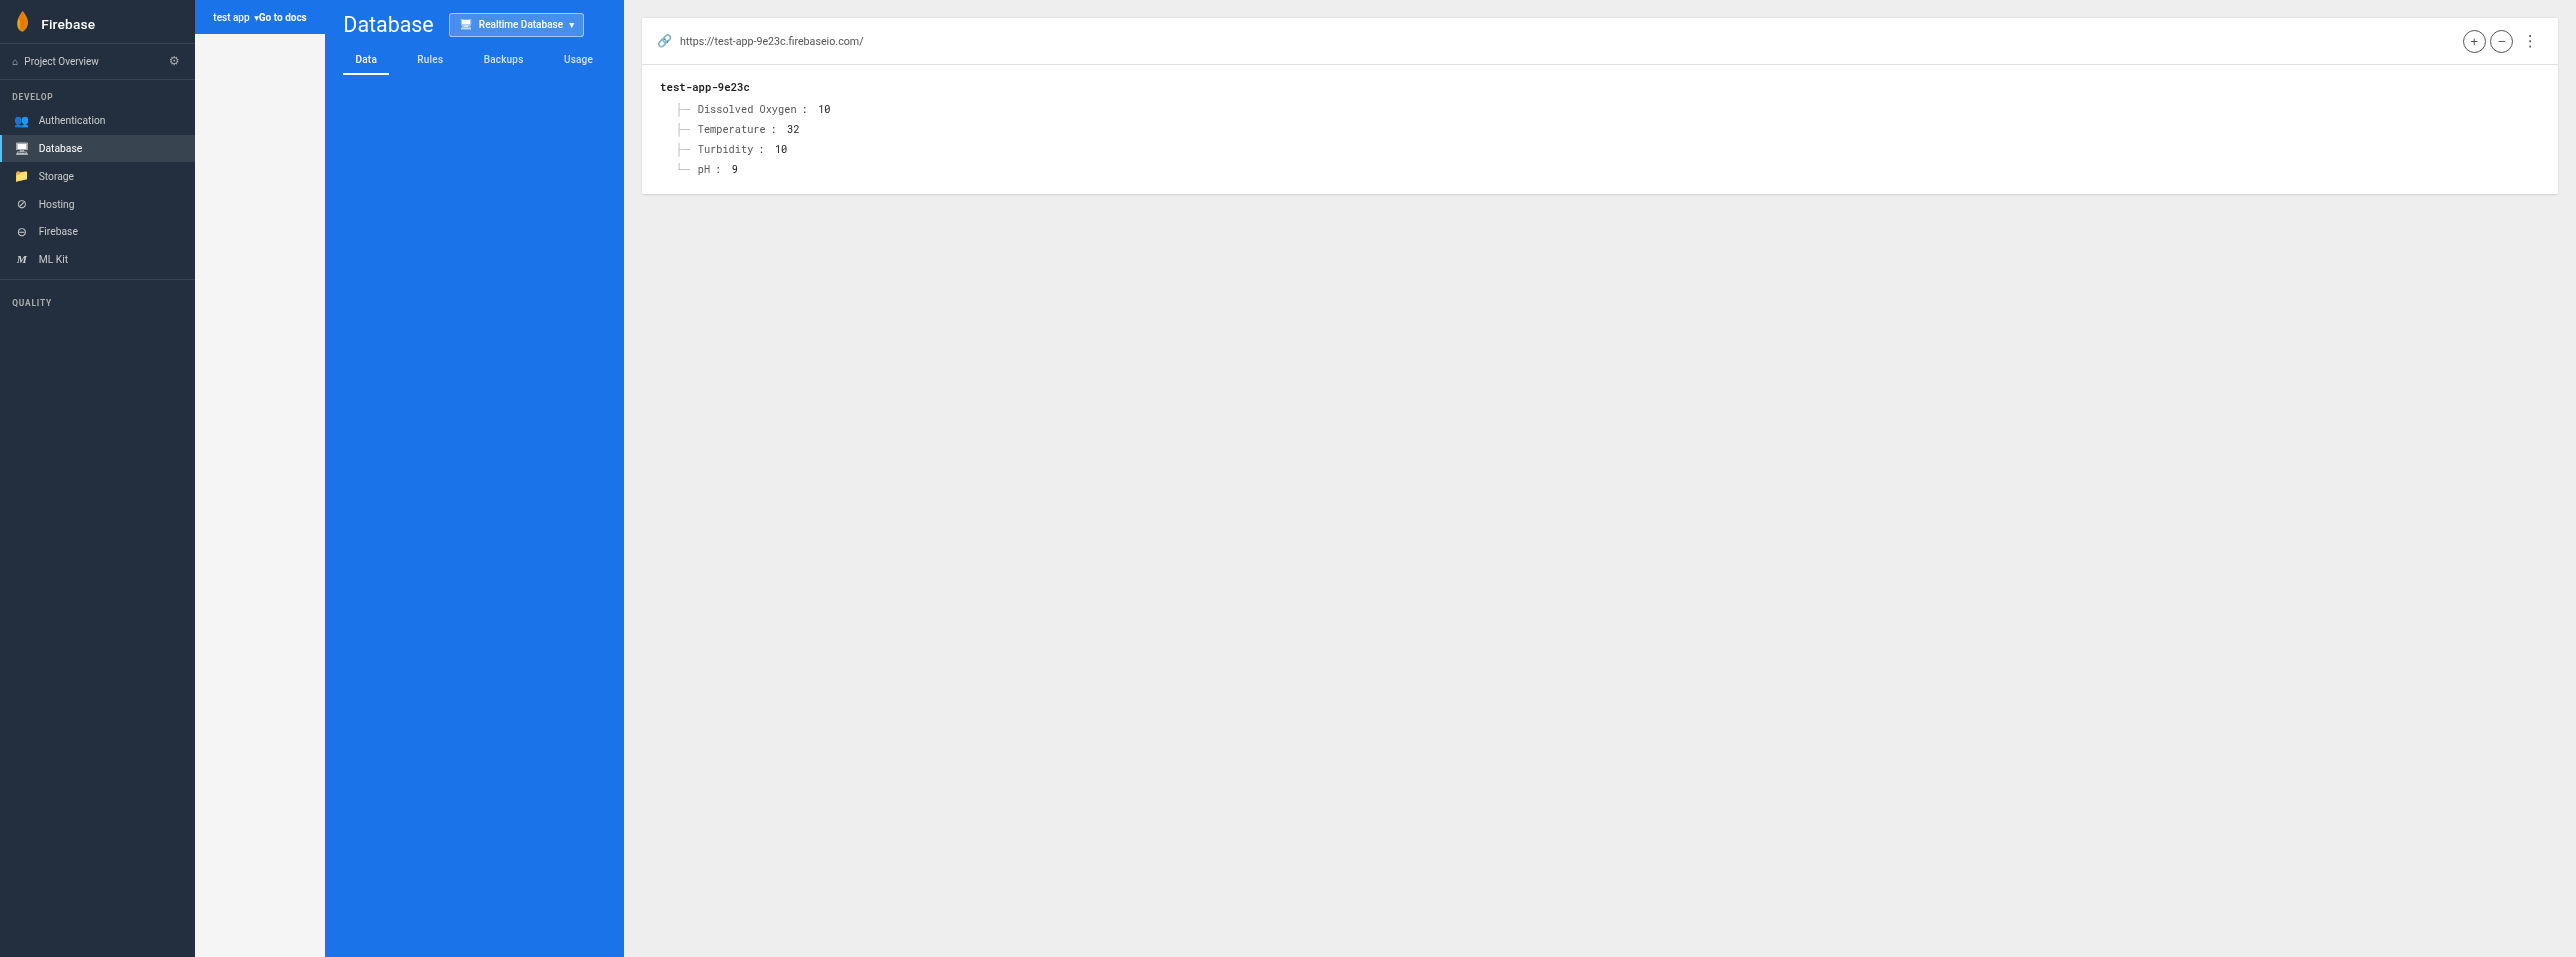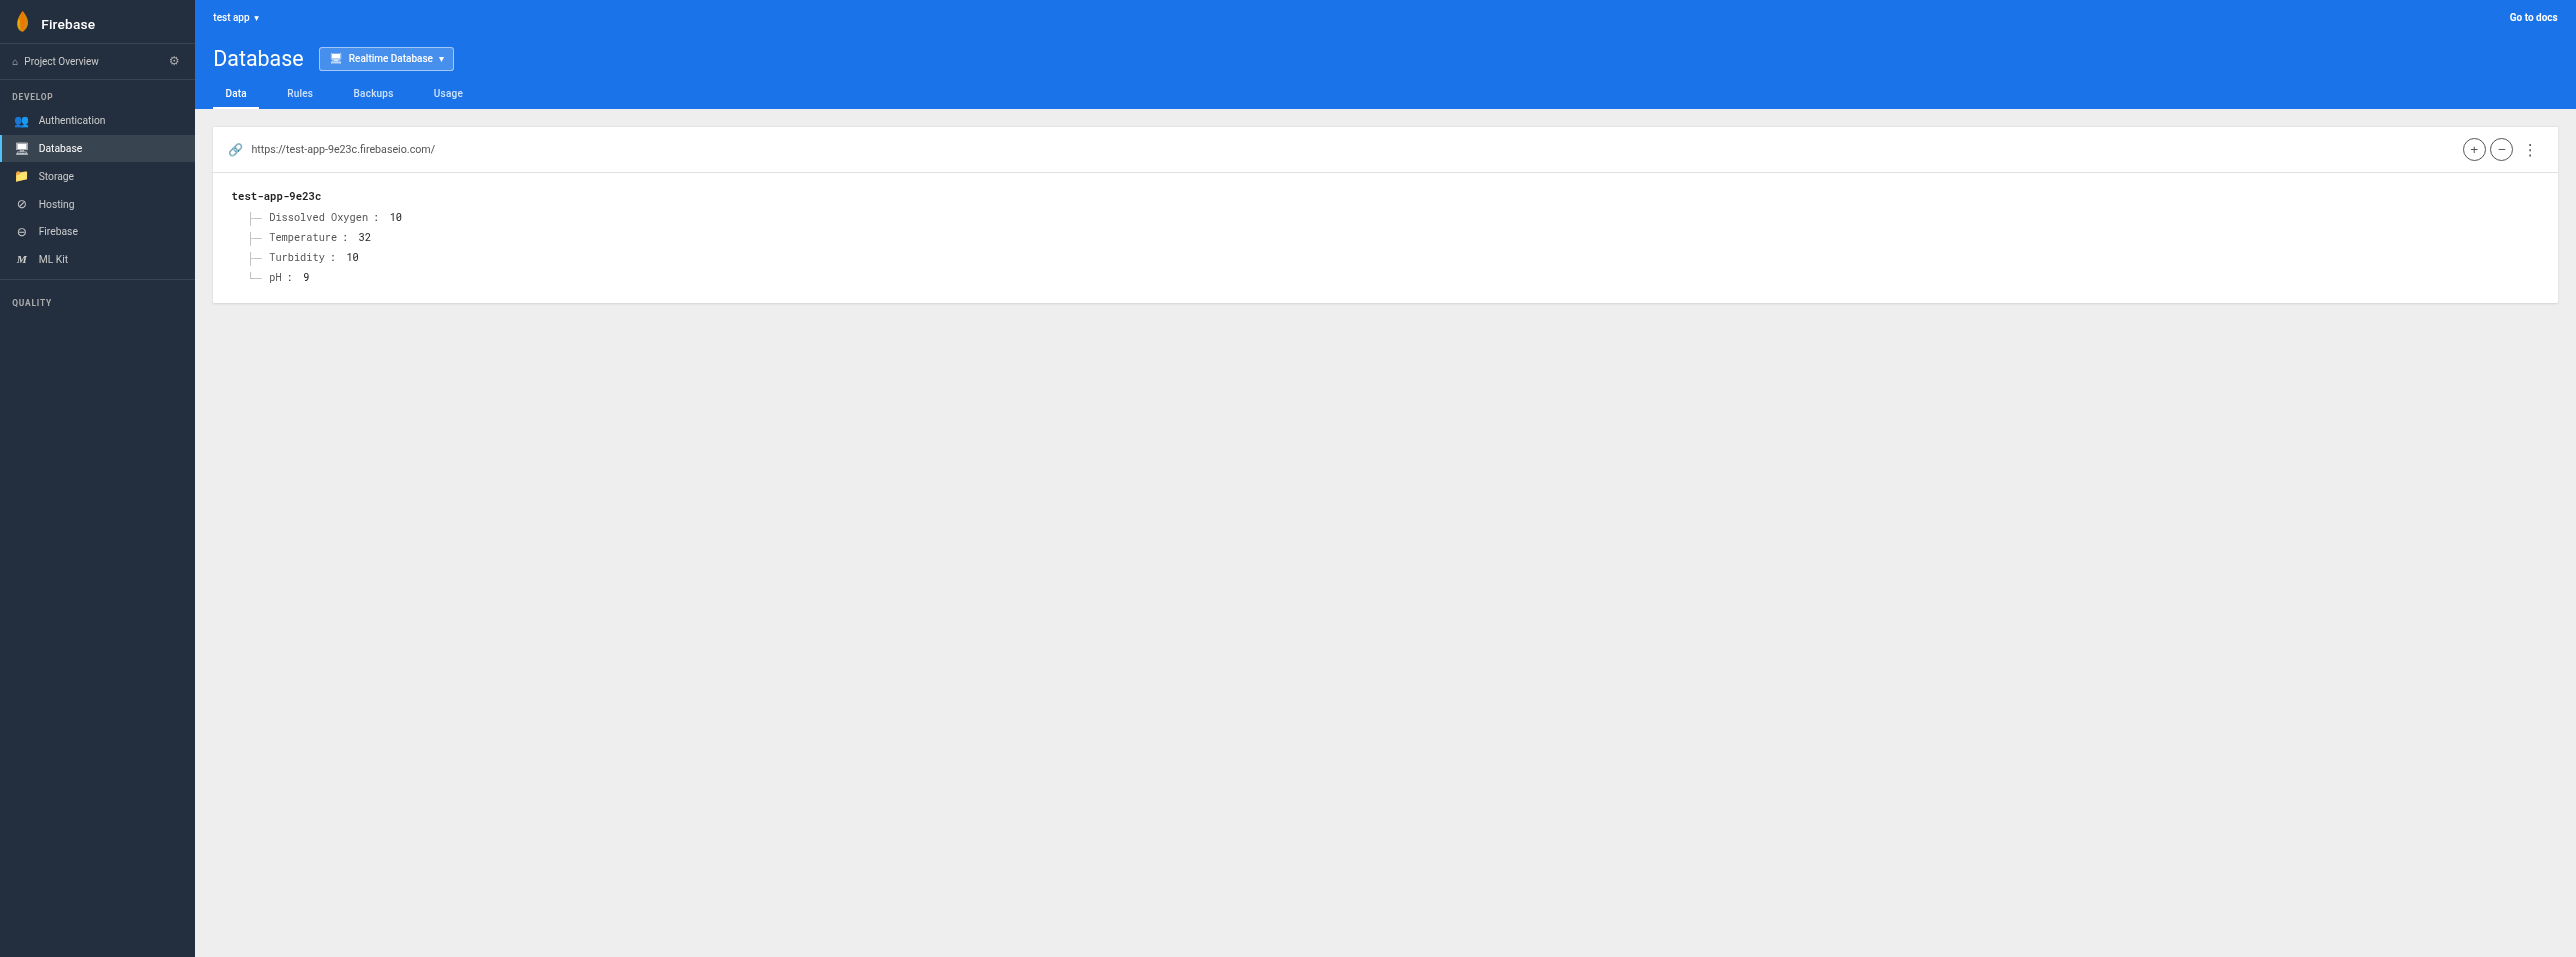--- a/index.html
+++ b/index.html
@@ -104,21 +104,21 @@
       font-size: 12.2px;
       width: 15.3px;
       text-align: center;
       flex-shrink: 0;
     }
 
     
     .main-content {
       flex: 1;
       display: flex;
-      flex-direction: column;
+      flex-direction: row;
       overflow: hidden;
     }
 
     
     .top-bar {
       background: #1a73e8;
       display: flex;
       align-items: center;
       justify-content: space-between;
       padding: 0 18.3px;

